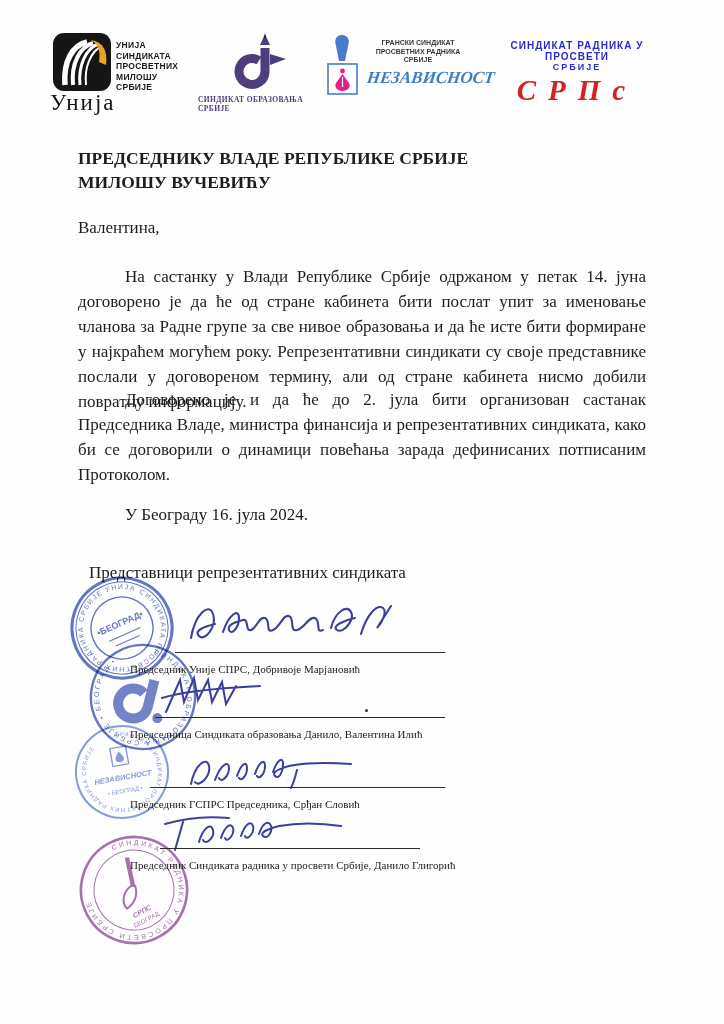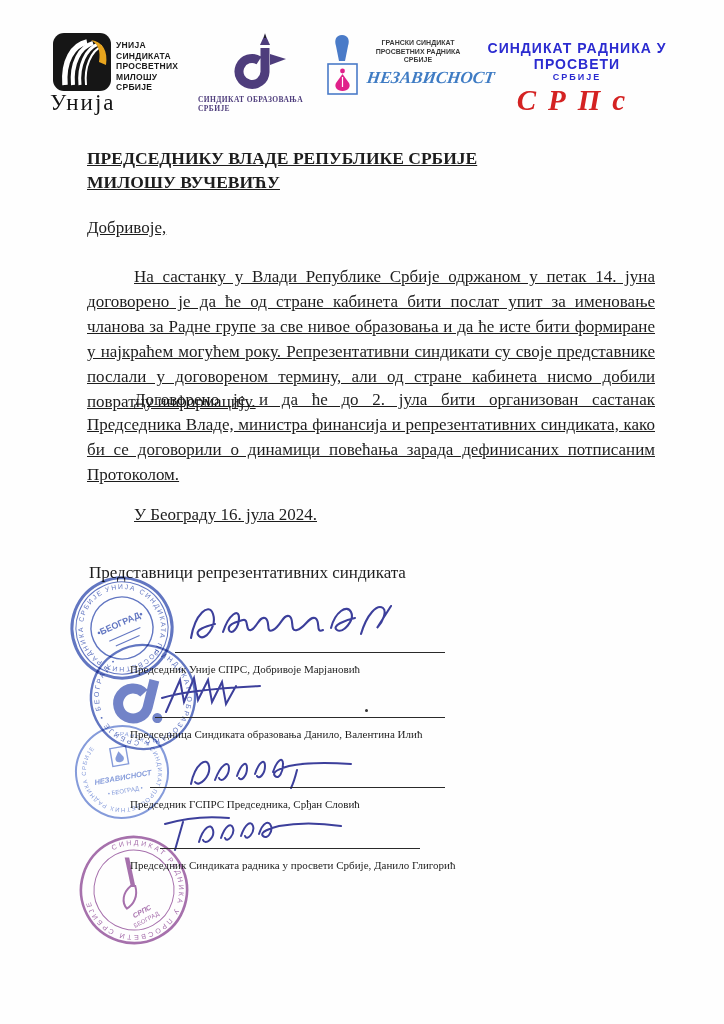--- a/index.html
+++ b/index.html
@@ -11,26 +11,26 @@
   .logo{position:absolute;}
   .unija-word{position:absolute;left:0;top:60px;font-size:23px;letter-spacing:2px;color:#151515;}
   .unija-lines{position:absolute;left:66px;top:10px;font-family:"Liberation Sans",sans-serif;
     font-weight:bold;font-size:8.5px;line-height:10.5px;color:#1a1a1a;letter-spacing:.3px;}
   .sos-caption{position:absolute;left:0;top:63px;width:118px;text-align:left;
     font-weight:bold;font-size:7.5px;line-height:9px;color:#4e3d7c;letter-spacing:.4px;}
   .nez-text{position:absolute;left:42px;top:6px;width:102px;text-align:center;}
   .nez-small{font-family:"Liberation Sans",sans-serif;font-weight:bold;font-size:7px;line-height:8.5px;color:#3a3a3a;}
   .nez-script{margin-top:3px;font-style:italic;font-weight:bold;font-size:17px;color:#3f7cc4;transform:skewX(-8deg);}
   .srps-line{font-family:"Liberation Sans",sans-serif;font-weight:bold;color:#2b2bd0;text-align:center;}
-  .srps-l1{font-size:14px;letter-spacing:1px;}
+  .srps-l1{font-size:10px;letter-spacing:1px;}
   .srps-l2{font-size:9px;letter-spacing:2px;}
   .srps-script{margin-top:2px;text-align:center;font-style:italic;font-weight:bold;
     font-size:29px;color:#d42222;letter-spacing:12px;font-family:"Liberation Serif",serif;}
   
-  .blk{position:absolute;left:87px;width:568px;text-decoration:underline;}
+  .blk{position:absolute;left:78px;width:568px;}
   .recipient{top:146px;font-weight:bold;font-size:17.5px;line-height:24px;}
   .salutation{top:218px;font-size:17px;}
   .para{font-size:17px;line-height:25px;text-align:justify;text-indent:47px;margin-top:19px;}
   .p1{top:245px;} .p2{top:368px;} .p3{top:452px;}
   .dateline{top:505px;font-size:17px;text-indent:47px;}
   
   .sigsec{position:absolute;left:78px;top:563px;width:600px;height:461px;}
   .sig-heading{position:absolute;left:11px;top:0;font-size:17px;}
   .sigline{position:absolute;border-top:1.6px solid #2a2a2a;height:0;}
   .siglabel{position:absolute;font-size:11px;white-space:nowrap;}
@@ -95,21 +95,21 @@
     <div class="srps-line srps-l1">СИНДИКАТ  РАДНИКА У ПРОСВЕТИ</div>
     <div class="srps-line srps-l2">СРБИЈЕ</div>
     <div class="srps-script">СРПс</div>
   </div>
 
   <div class="blk recipient">
     <div>ПРЕДСЕДНИКУ ВЛАДЕ РЕПУБЛИКЕ СРБИЈЕ</div>
     <div>МИЛОШУ ВУЧЕВИЋУ</div>
   </div>
 
-  <div class="blk salutation">Добривоје,</div>
+  <div class="blk salutation">Валентина,</div>
 
   <div class="blk para p1">На састанку у Влади Републике Србије одржаном у петак 14. јуна договорено је да ће од стране кабинета бити послат упит за именовање чланова за Радне групе за све нивое образовања и да ће исте бити формиране у најкраћем могућем року. Репрезентативни синдикати су своје представнике послали у договореном термину, али од стране кабинета нисмо добили повратну информацију.</div>
   <div class="blk para p2">Договорено је и да ће до 2. јула бити организован састанак Председника Владе, министра финансија и репрезентативних синдиката, како би се договорили о динамици повећања зарада дефинисаних потписаним Протоколом.</div>
 
   <div class="blk dateline">У Београду 16. јула 2024.</div>
 
   <div class="sigsec">
     <div class="sig-heading">Представници репрезентативних синдиката</div>
 
     <svg class="stamp" style="left:-21px;top:0;" width="130" height="130" viewBox="0 0 130 130">

